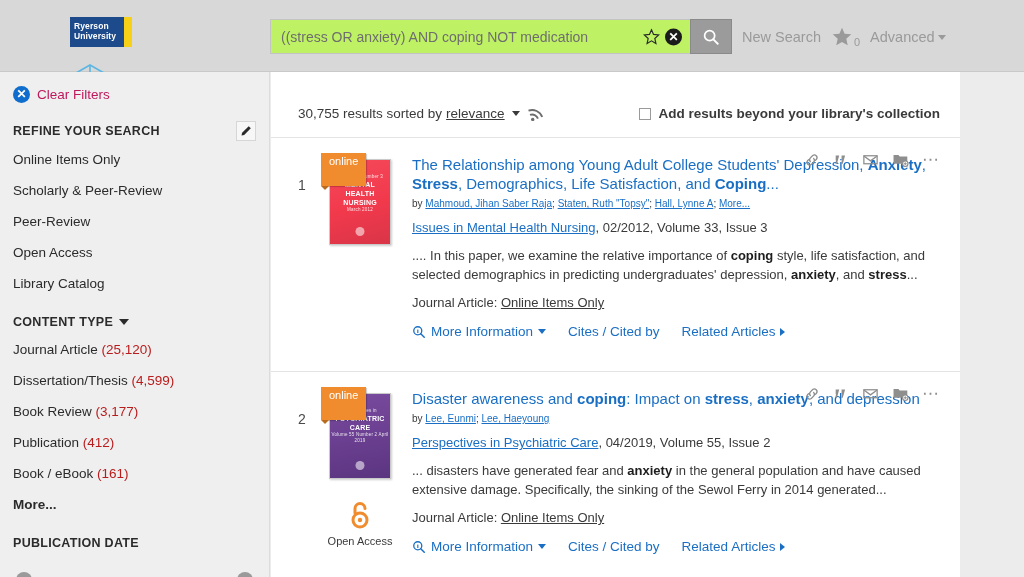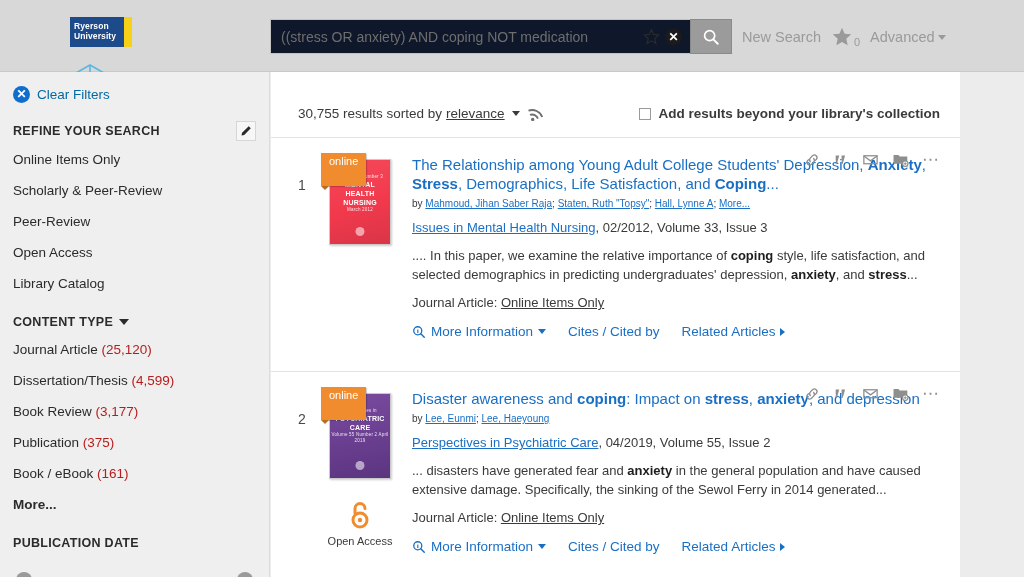--- a/index.html
+++ b/index.html
@@ -53,21 +53,21 @@
   }
 
   .searchbar {
     position: absolute; left: 270px; top: 19px;
     width: 462px; height: 35px;
     display: flex;
   }
   .search-input-wrap {
     position: relative;
     flex: 1;
-    background: #0f172a;
+    background: #bef264;
     border: 1px solid #c3c3c3;
     border-right: none;
     display: flex; align-items: center;
   }
   .search-input {
     border: 0; outline: 0;
     width: 100%;
     background: transparent;
     font-family: "Liberation Sans", sans-serif;
     font-size: 14px;
@@ -131,21 +131,21 @@
     display: flex; align-items: center; gap: 7px;
     padding: 0 0 0 13px; margin-bottom: 18px;
     cursor: pointer;
   }
   .cf-icon {
     width: 17px; height: 17px; border-radius: 50%;
     background: #0f6ecd; color: #ffffff;
     font-size: 12px; font-weight: bold;
     line-height: 17px; text-align: center;
   }
-  .cf-label { color: #0369a1; font-size: 13.5px; }
+  .cf-label { color: #be185d; font-size: 13.5px; }
   .facet-head {
     display: flex; align-items: center; justify-content: space-between;
     padding: 0 13px 0 13px;
     margin-bottom: 11px;
   }
   .facet-head-title {
     font-size: 12.5px; font-weight: bold; color: #2b2b2b;
     letter-spacing: .3px;
   }
   .pencil-box {
@@ -426,21 +426,21 @@
 
   <div class="facet-section-title">
     <span>CONTENT TYPE</span>
     <i class="chev"></i>
   </div>
 
   <div id="content-type-list">
       <div class="facet-item"><span>Journal Article </span><span class="cnt">(25,120)</span></div>
       <div class="facet-item"><span>Dissertation/Thesis </span><span class="cnt">(4,599)</span></div>
       <div class="facet-item"><span>Book Review </span><span class="cnt">(3,177)</span></div>
-      <div class="facet-item"><span>Publication </span><span class="cnt">(375)</span></div>
+      <div class="facet-item"><span>Publication </span><span class="cnt">(412)</span></div>
       <div class="facet-item"><span>Book / eBook </span><span class="cnt">(161)</span></div>
     </div>
 
   <div class="facet-item bold">More...</div>
 
   <div class="facet-section-title">
     <span>PUBLICATION DATE</span>
   </div>
 
   <div class="date-slider">

